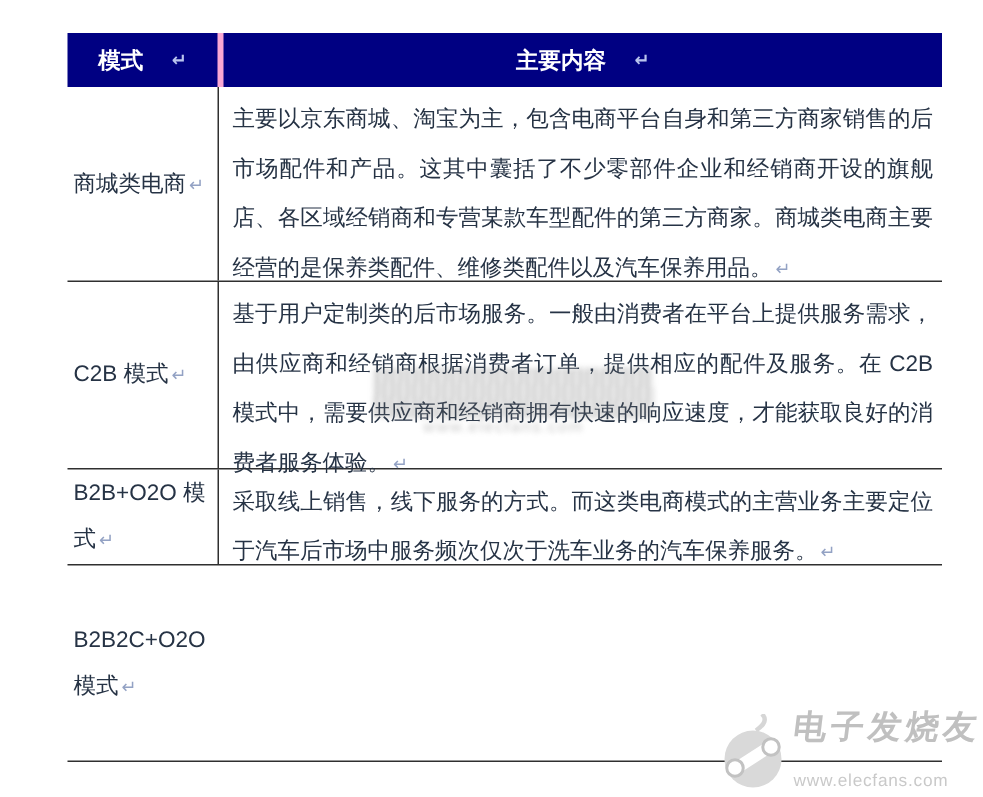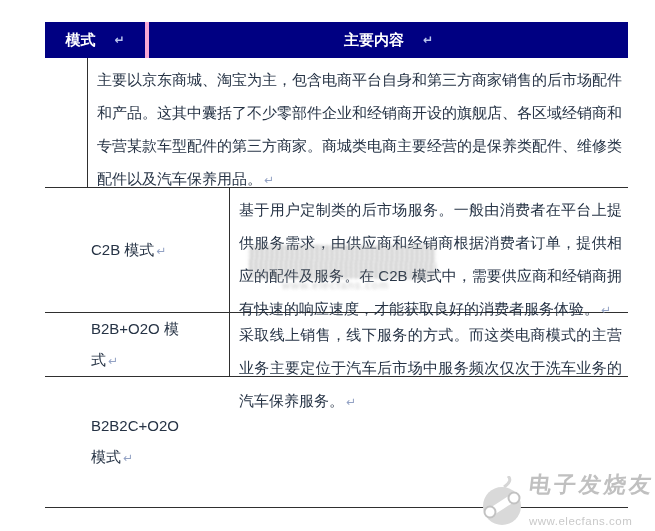--- a/index.html
+++ b/index.html
@@ -13,21 +13,21 @@
   
   .hrow{height:36px;background:var(--header_bg,#000082);display:flex;box-sizing:border-box;}
   .hcell{display:flex;align-items:center;justify-content:center;gap:17px;
     color:var(--header_text,#ffffff);font-weight:bold;font-size:15px;box-sizing:border-box;}
   .hcell.c1{width:100px;}
   .hcell.c2{flex:1;border-left:4px solid #f9a8d4;}
   .hcell .ret{color:var(--return_mark_header,#b9c4ee);}
   
   .row{display:flex;border-bottom:1px solid var(--border,#2f2f2f);box-sizing:border-box;}
   .r1{height:130px;} .r2{height:125px;} .r3{height:64px;justify-content:space-between;} .r4{height:131px;}
-  .cell{box-sizing:border-box;font-size:15px;margin-left:42px;}
+  .cell{box-sizing:border-box;font-size:15px;}
   .mode{width:100px;display:flex;align-items:center;padding:0 2px 0 4px;line-height:31px;}
   .mode-inner{word-break:break-word;}
   .content{flex:1;border-left:1px solid var(--border,#2f2f2f);
     padding:5px 6px 0 9px;line-height:33px;text-align:justify;word-break:break-all;}
   .ret{font-size:12px;color:var(--return_mark,#93a2c4);padding-left:2px;}
   
   .smudge{position:absolute;left:248px;top:243px;width:188px;height:52px;
     filter:blur(1.8px);opacity:.55;pointer-events:none;}
   .smudge-scribble{position:absolute;left:0;top:2px;right:0;height:34px;border-radius:5px;
     background:
@@ -53,20 +53,23 @@
       <span>模式</span>
         <span class="ret">↵</span>
     </div>
     <div class="hcell c2">
       <span>主要内容</span>
         <span class="ret">↵</span>
     </div>
   </div>
 
   <div class="row r1">
+    <div class="cell mode">
+      <div class="mode-inner"><span>商城类电商</span><span class="ret">↵</span></div>
+    </div>
     <div class="cell content">
       <span>主要以京东商城、淘宝为主，包含电商平台自身和第三方商家销售的后市场配件和产品。这其中囊括了不少零部件企业和经销商开设的旗舰店、各区域经销商和专营某款车型配件的第三方商家。商城类电商主要经营的是保养类配件、维修类配件以及汽车保养用品。</span><span class="ret">↵</span>
     </div>
   </div>
 
   <div class="row r2">
     <div class="cell mode">
       <div class="mode-inner"><span>C2B 模式</span><span class="ret">↵</span></div>
     </div>
     <div class="cell content">

